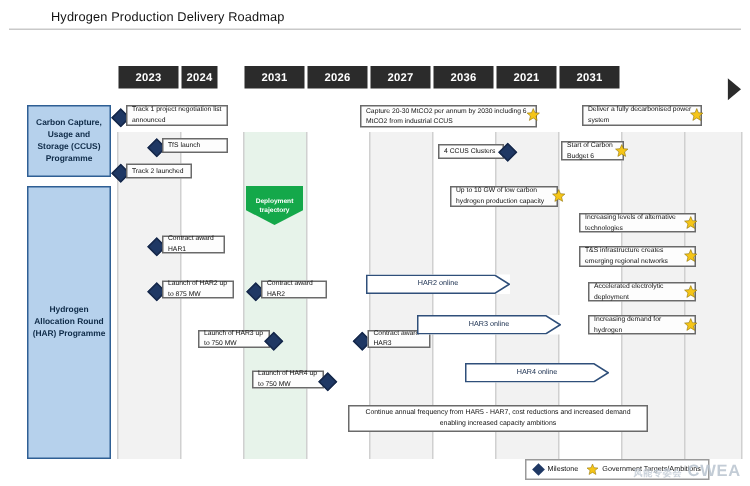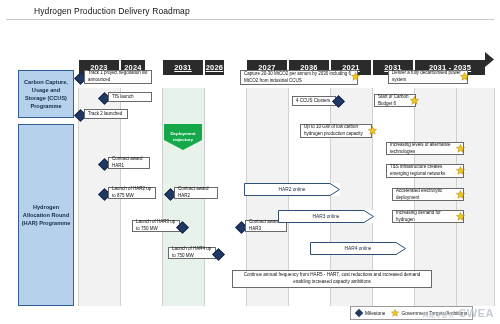--- a/index.html
+++ b/index.html
@@ -17,23 +17,23 @@
 
   #canvas{position:absolute;left:0;top:24px;width:500px;height:300px;background:#fff;}
 
   
   .col-band{position:absolute;top:64px;height:218px;background:#f2f2f2;}
   .col-line{position:absolute;top:64px;width:1px;height:218px;background:#d0d0d0;}
   .green-band{position:absolute;top:64px;height:218px;background:#e7f3ea;}
 
   
   .yr{
-    position:absolute;top:36px;height:15px;
+    position:absolute;top:20px;height:15px;
     background:#2b2b2b;color:#fff;font-size:7.5px;font-weight:bold;
-    display:flex;align-items:center;justify-content:center;letter-spacing:.2px;text-decoration:underline;
+    display:flex;align-items:center;justify-content:center;letter-spacing:.2px;
   }
   .yr.last{background:#2b2b2b;}
   #yr-arrow{
     position:absolute;top:28px;height:15px;width:9px;
     background:#2b2b2b;
     clip-path:polygon(0 0,100% 50%,0 100%);
   }
 
   
   .lane{
@@ -132,26 +132,25 @@
   <div class="col-line" style="left:288px;"></div>
   <div class="col-line" style="left:330px;"></div>
   <div class="col-line" style="left:372px;"></div>
   <div class="col-line" style="left:414px;"></div>
   <div class="col-line" style="left:456px;"></div>
   <div class="col-line" style="left:494px;"></div>
 
   <div class="yr" style="left:79px;width:40px;">2023</div>
   <div class="yr" style="left:121px;width:24px;">2024</div>
   <div class="yr" style="left:163px;width:40px;">2031</div>
-  <div class="yr" style="left:205px;width:19px;">2026</div>
+  <div class="yr" style="left:205px;width:40px;">2026</div>
   <div class="yr" style="left:247px;width:40px;">2027</div>
   <div class="yr" style="left:289px;width:40px;">2036</div>
   <div class="yr" style="left:331px;width:40px;">2021</div>
   <div class="yr" style="left:373px;width:40px;">2031</div>
-  <div class="yr last" style="left:415px;width:70px;">2031 - 2035</div>
   <div id="yr-arrow" style="left:485px;"></div>
 
   <div class="lane" id="lane-ccus">Carbon Capture, Usage and Storage (CCUS) Programme</div>
   <div class="lane" id="lane-har">Hydrogen Allocation Round (HAR) Programme</div>
 
   <div id="deploy-tag" style="left:164px;top:100px;width:38px;height:26px;">Deployment trajectory</div>
 
   <div class="diamond" style="left:76px;top:50px;"></div>
   <div class="note" style="left:84px;top:46px;width:68px;height:14px;">Track 1 project negotiation list announced</div>
 

